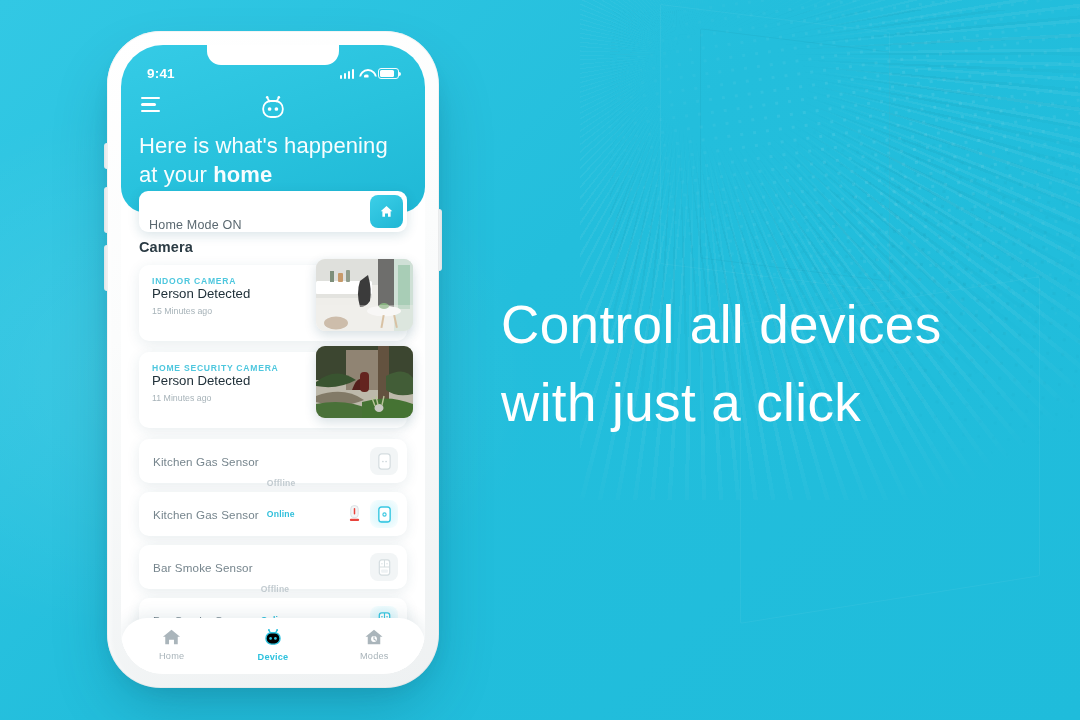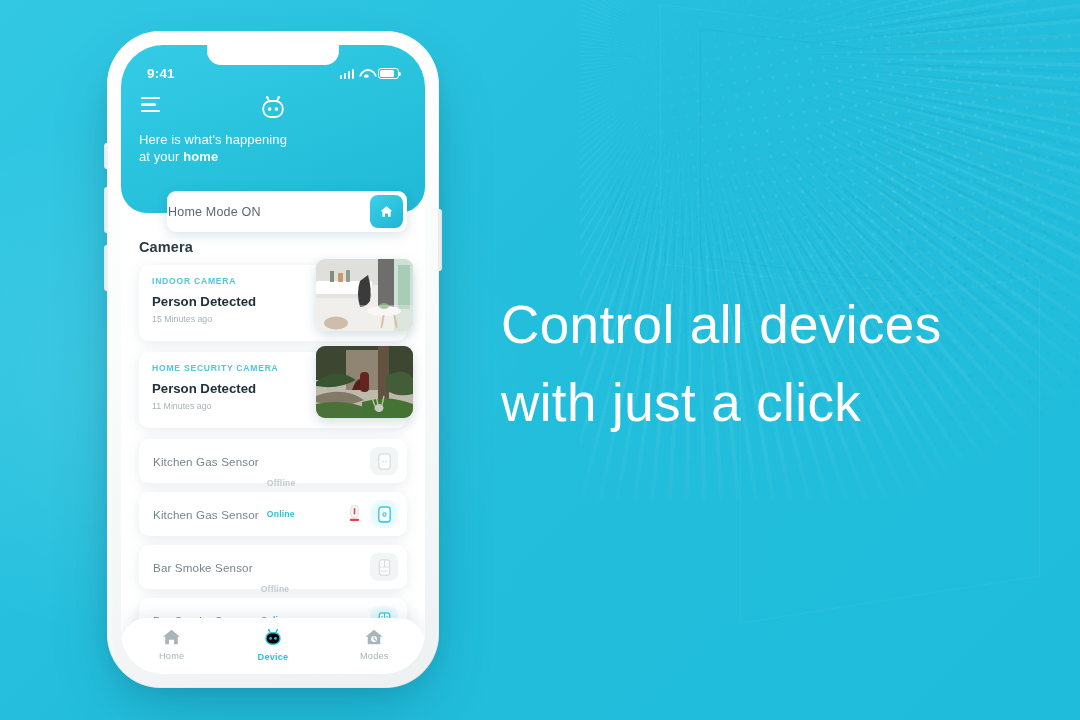--- a/index.html
+++ b/index.html
@@ -169,40 +169,39 @@
     display: flex; flex-direction: column; gap: 4px; cursor: pointer;
   }
   .menu-icon span { display:block; height: 2.4px; background:#fff; border-radius: 2px; }
   .menu-icon span:nth-child(1){ width: 19px; }
   .menu-icon span:nth-child(2){ width: 15px; }
   .menu-icon span:nth-child(3){ width: 19px; }
   .brand-logo { width: 30px; height: 28px; }
 
   .header-title {
     margin-top: 4px;
-    font-size: 13px;
+    font-size: 22px;
     line-height: 1.33;
     font-weight: 400;
     color: rgba(255,255,255,0.97);
     letter-spacing: 0.1px;
   }
   .header-title b { font-weight: 700; }
 
   
   .mode-card {
     position: absolute;
     left: 18px; right: 18px; top: 146px;
     height: 41px;
     background: #fff;
     border-radius: 9px;
     box-shadow: 0 3px 12px rgba(20,90,110,0.16);
-    display: flex; align-items: center;
-    padding-left: 1px;
+    display: flex; align-items: flex-end;
+    padding-left: 10px;
     z-index: 20;
-    margin-left: 28px;
   }
   .mode-card-label { font-size: 12.5px; color: #5a6870; letter-spacing: 0.2px; }
   .mode-card-btn {
     position: absolute; right: 4px; top: 4px;
     width: 33px; height: 33px;
     border-radius: 8px;
     background: linear-gradient(145deg,#3ccfe8,#1fb6d4);
     display: flex; align-items: center; justify-content: center;
   }
 
@@ -224,21 +223,21 @@
     position: relative;
     background: #fff;
     border-radius: 10px;
     box-shadow: 0 3px 14px rgba(30,80,100,0.10);
     height: 76px;
     margin-bottom: 11px;
     padding: 11px 0 0 13px;
     overflow: visible;
   }
   .cam-kicker { font-size: 8.6px; letter-spacing: 0.75px; color: #4ec7de; font-weight: 600; }
-  .cam-title { font-size: 13.2px; font-weight: 700; color: #21313a; margin-top: 8px; }
+  .cam-title { font-size: 13.2px; font-weight: 400; color: #21313a; margin-top: 0; }
   .cam-time { font-size: 8.8px; color: #a7b3b9; margin-top: 5px; }
   .cam-thumb {
     position: absolute; right: -6px; top: -6px;
     width: 97px; height: 72px;
     border-radius: 9px;
     overflow: hidden;
     box-shadow: 0 4px 12px rgba(30,80,100,0.18);
   }
   .cam-thumb svg { display:block; width:100%; height:100%; }
 

